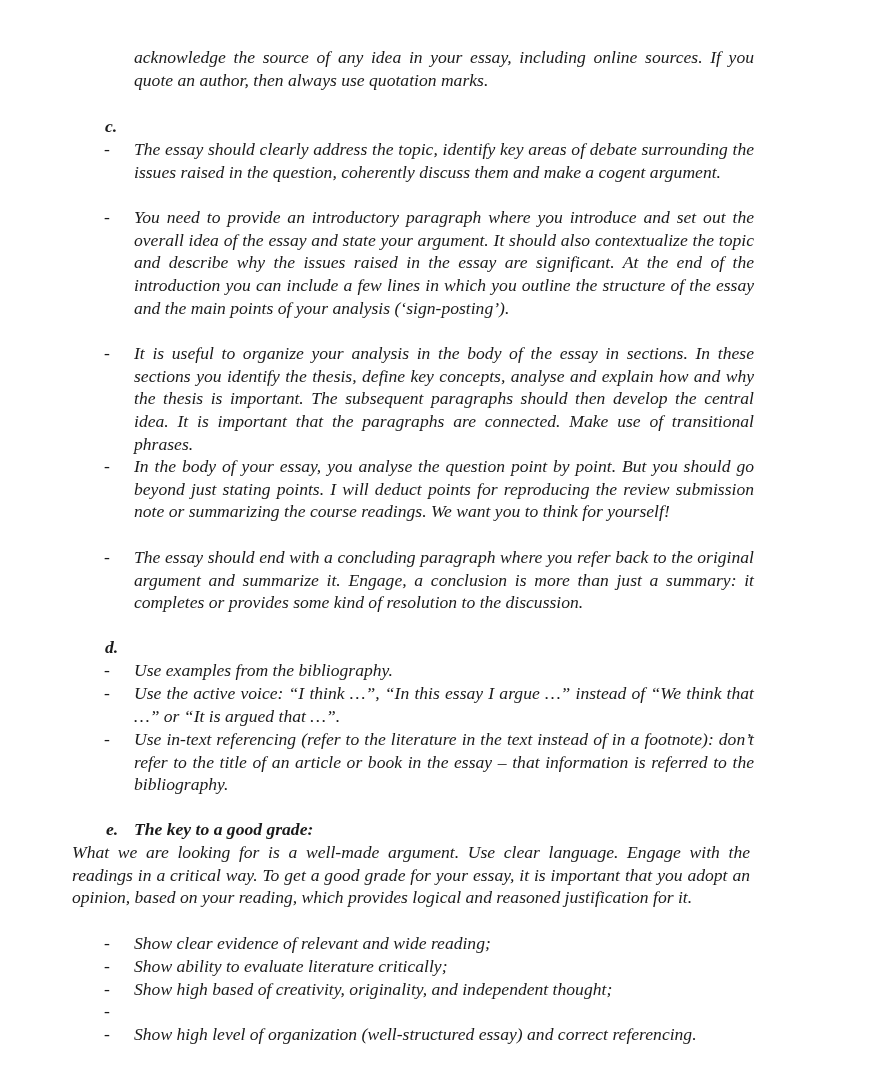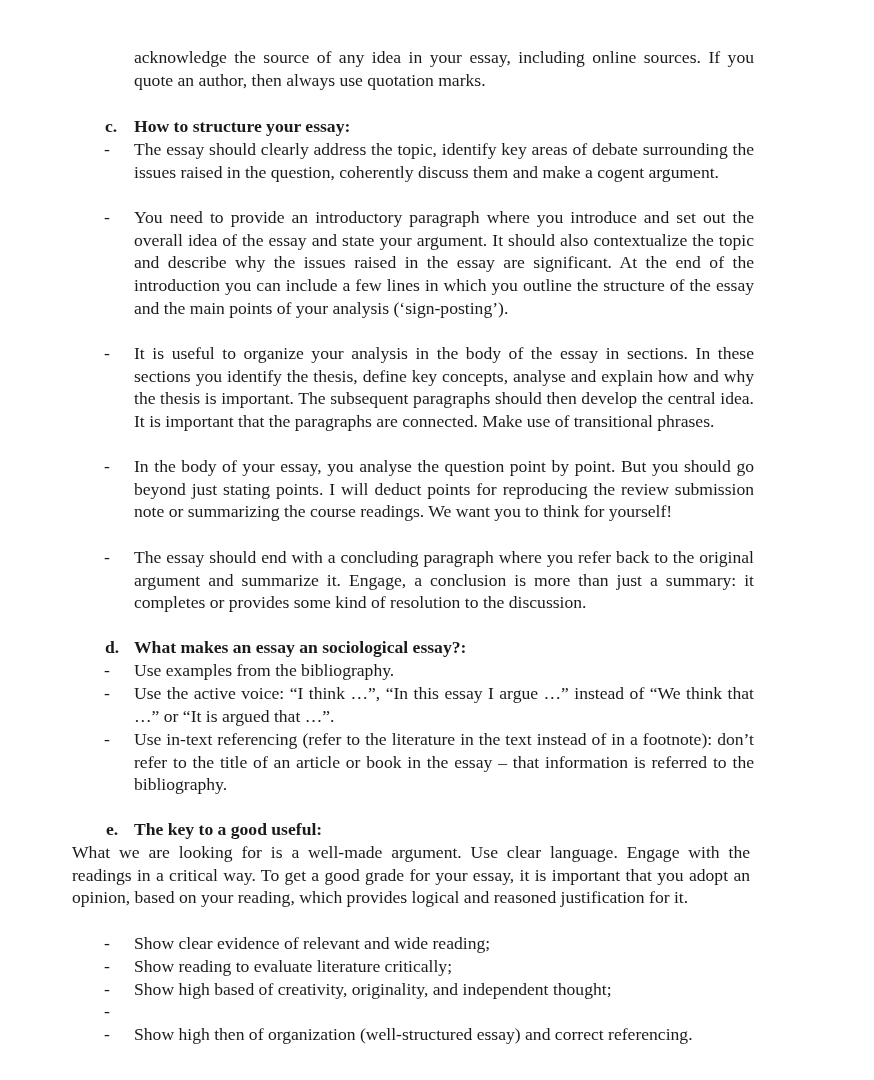--- a/index.html
+++ b/index.html
@@ -16,20 +16,21 @@
     color: #1a1a1a;
     font-size: 17.6px;
     line-height: 22.7px;
   }
   .page {
     position: absolute;
     left: 0;
     top: 0;
     width: 874px;
     height: 1080px;
+    font-style: italic;
   }
   .block {
     position: absolute;
     left: 134px;
     width: 620px;
     text-align: justify;
   }
   .just-last-left { text-align: justify; text-align-last: left; }
   .heading {
     position: absolute;
@@ -63,21 +64,20 @@
 </style>
 </head>
 <body>
 
 <div class="page">
 
   <div class="block just-last-left" style="top:46px;">acknowledge the source of any idea in your essay, including online sources. If you quote an author, then always use quotation marks.</div>
 
   <div class="heading" style="left:134px; top:115px;">
     <span class="marker">c.</span>
-    <span>How to structure your essay:</span>
   </div>
 
   <div class="bullet" style="top:138px;">
     <span class="dash">-</span>
     <span>The essay should clearly address the topic, identify key areas of debate surrounding the issues raised in the question, coherently discuss them and make a cogent argument.</span>
   </div>
 
   <div class="bullet" style="top:206px;">
     <span class="dash">-</span>
     <span>You need to provide an introductory paragraph where you introduce and set out the overall idea of the essay and state your argument. It should also contextualize the topic and describe why the issues raised in the essay are significant. At the end of the introduction you can include a few lines in which you outline the structure of the essay and the main points of your analysis (‘sign-posting’).</span>
@@ -93,62 +93,61 @@
     <span>In the body of your essay, you analyse the question point by point. But you should go beyond just stating points. I will deduct points for reproducing the review submission note or summarizing the course readings. We want you to think for yourself!</span>
   </div>
 
   <div class="bullet" style="top:546px;">
     <span class="dash">-</span>
     <span>The essay should end with a concluding paragraph where you refer back to the original argument and summarize it. Engage, a conclusion is more than just a summary: it completes or provides some kind of resolution to the discussion.</span>
   </div>
 
   <div class="heading" style="left:134px; top:636px;">
     <span class="marker">d.</span>
-    <span>What makes an essay an sociological essay?:</span>
   </div>
 
   <div class="bullet" style="top:659px;">
     <span class="dash">-</span>
     <span>Use examples from the bibliography.</span>
   </div>
 
   <div class="bullet" style="top:682px;">
     <span class="dash">-</span>
     <span>Use the active voice: “I think …”, “In this essay I argue …” instead of “We think that …” or “It is argued that …”.</span>
   </div>
 
   <div class="bullet" style="top:728px;">
     <span class="dash">-</span>
     <span>Use in-text referencing (refer to the literature in the text instead of in a footnote): don’t refer to the title of an article or book in the essay – that information is referred to the bibliography.</span>
   </div>
 
   <div class="heading" style="left:134px; top:818px;">
     <span class="marker" style="left:-28px;">e.</span>
-    <span>The key to a good useful:</span>
+    <span>The key to a good grade:</span>
   </div>
 
   <div class="para-e" style="top:841px;">What we are looking for is a well-made argument. Use clear language. Engage with the readings in a critical way. To get a good grade for your essay, it is important that you adopt an opinion, based on your reading, which provides logical and reasoned justification for it.</div>
 
   <div class="bullet" style="top:932px;">
     <span class="dash">-</span>
     <span>Show clear evidence of relevant and wide reading;</span>
   </div>
 
   <div class="bullet" style="top:955px;">
     <span class="dash">-</span>
-    <span>Show reading to evaluate literature critically;</span>
+    <span>Show ability to evaluate literature critically;</span>
   </div>
 
   <div class="bullet" style="top:978px;">
     <span class="dash">-</span>
     <span>Show high based of creativity, originality, and independent thought;</span>
   </div>
 
   <div class="bullet" style="top:1000px;">
     <span class="dash">-</span>
   </div>
 
   <div class="bullet" style="top:1023px;">
     <span class="dash">-</span>
-    <span>Show high then of organization (well-structured essay) and correct referencing.</span>
+    <span>Show high level of organization (well-structured essay) and correct referencing.</span>
   </div>
 
 </div>
 
 </body></html>

